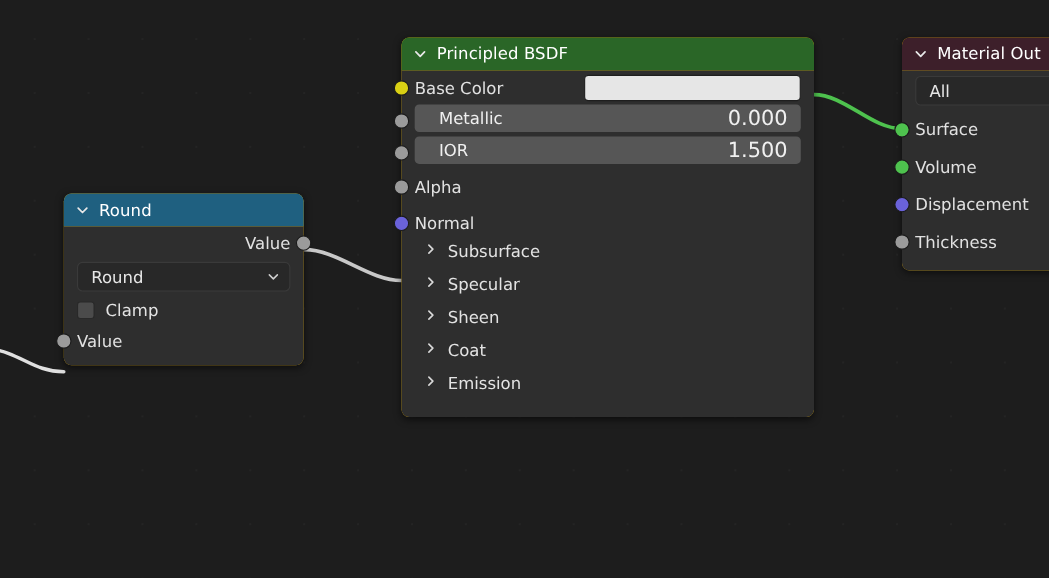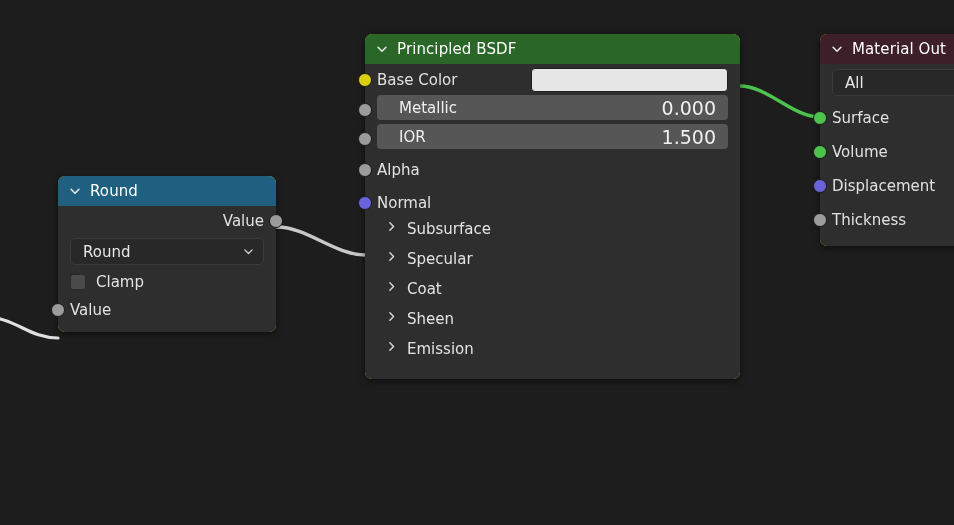--- a/index.html
+++ b/index.html
@@ -332,28 +332,28 @@
           <path d="M6 3.5 L10.5 8 L6 12.5" fill="none" stroke="#d8d8d8" stroke-width="1.8" stroke-linecap="round" stroke-linejoin="round"></path>
         </svg>
         <span class="panel-label">Specular</span>
       </div>
 
 
       <div class="panel-row">
         <svg class="panel-chevron" viewBox="0 0 16 16">
           <path d="M6 3.5 L10.5 8 L6 12.5" fill="none" stroke="#d8d8d8" stroke-width="1.8" stroke-linecap="round" stroke-linejoin="round"></path>
         </svg>
-        <span class="panel-label">Coat</span>
+        <span class="panel-label">Sheen</span>
       </div>
 
       <div class="panel-row">
         <svg class="panel-chevron" viewBox="0 0 16 16">
           <path d="M6 3.5 L10.5 8 L6 12.5" fill="none" stroke="#d8d8d8" stroke-width="1.8" stroke-linecap="round" stroke-linejoin="round"></path>
         </svg>
-        <span class="panel-label">Sheen</span>
+        <span class="panel-label">Coat</span>
       </div>
 
       <div class="panel-row">
         <svg class="panel-chevron" viewBox="0 0 16 16">
           <path d="M6 3.5 L10.5 8 L6 12.5" fill="none" stroke="#d8d8d8" stroke-width="1.8" stroke-linecap="round" stroke-linejoin="round"></path>
         </svg>
         <span class="panel-label">Emission</span>
       </div>
 
     </div>

